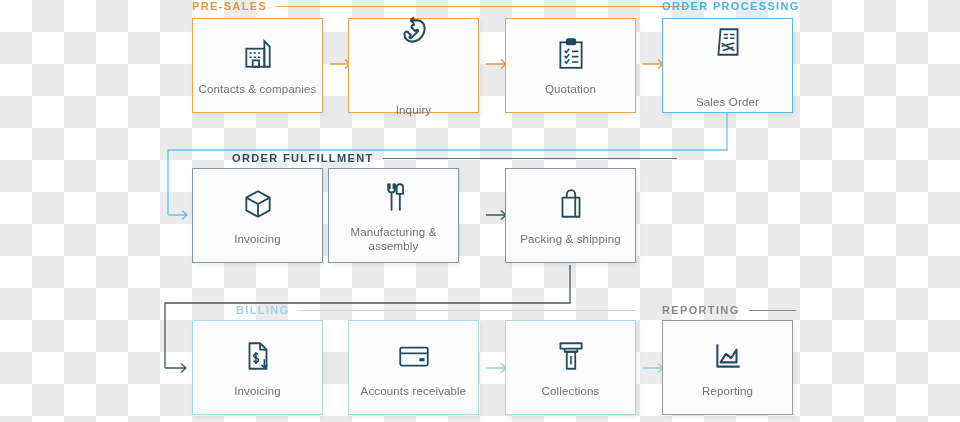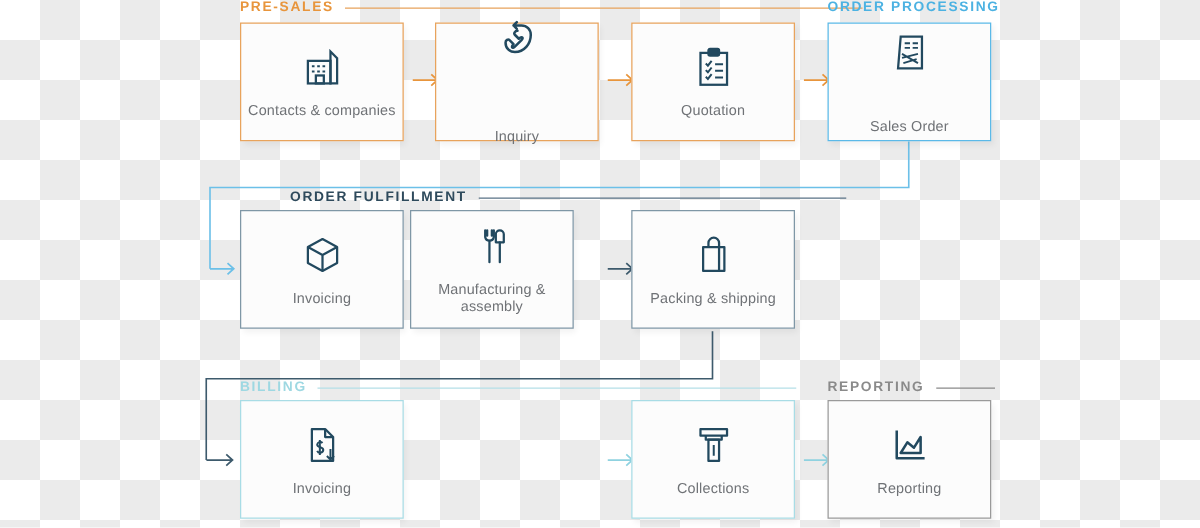--- a/index.html
+++ b/index.html
@@ -72,21 +72,21 @@
     <span class="sec-label" style="color:#4cb2e2;">ORDER PROCESSING</span>
     <span class="sec-rule" style="flex:1;background:#6cc0e8;"></span>
   </div>
 
   <div class="sec-head" style="left:192px;top:151px;width:445px;padding-left:40px;">
     <span class="sec-label" style="color:#2e4a5c;">ORDER FULFILLMENT</span>
     <span class="sec-rule" style="flex:1;background:#5a7386;"></span>
   </div>
 
   <div class="sec-head" style="left:192px;top:303px;width:445px;">
-    <span class="sec-label" style="color:#9ed8e2;">BILLING</span>
+    <span class="sec-label" style="color:#9ed8e2;padding-left:44px;">BILLING</span>
     <span class="sec-rule" style="flex:1;background:#b5e0e8;"></span>
   </div>
 
   <div class="sec-head" style="left:662px;top:303px;width:134px;">
     <span class="sec-label" style="color:#8a8a8a;">REPORTING</span>
     <span class="sec-rule" style="flex:1;background:#8a8a8a;"></span>
   </div>
 
   <div class="card b-orange" style="left:192px;top:18px;width:131px;height:95px;">
     <span class="ico">
@@ -216,20 +216,30 @@
         <path d="M7 4 H17 L23 10 V28 H7 Z"></path>
         <path d="M17 4 V10 H23"></path>
         <path d="M15 14.5 a2.3 2.3 0 0 0 -4 1.2 c0 2.6 4.6 1.4 4.6 4 a2.4 2.4 0 0 1 -4.6 .7" stroke-width="1.5"></path>
         <path d="M13 12.3 V23.5" stroke-width="1.5"></path>
         <path d="M21 19 V27 M18.3 24.3 L21 27 L23.7 24.3" stroke-width="1.5"></path>
       </svg>
     </span>
     <span class="lbl">Invoicing</span>
   </div>
 
+  <div class="card b-teal" style="left:348px;top:320px;width:131px;height:95px;">
+    <span class="ico">
+      <svg width="36" height="30" viewBox="0 0 34 28" fill="none" stroke="#22495f" stroke-width="1.7" stroke-linejoin="round">
+        <rect x="4" y="6" width="26" height="17" rx="1.5"></rect>
+        <path d="M4 11.5 H30" stroke-width="1.6"></path>
+        <rect x="22" y="16" width="5" height="3" fill="#22495f" stroke="none"></rect>
+      </svg>
+    </span>
+    <span class="lbl">Accounts receivable</span>
+  </div>
 
   <span class="arrow" style="left:486px;top:361px;">
     <svg width="28" height="14" viewBox="0 0 28 14">
         <path d="M0 7 H20 M15 2.5 L20 7 L15 11.5" stroke="#8fd2e0" stroke-width="1.4" fill="none"></path>
       </svg>
   </span>
 
   <div class="card b-teal" style="left:505px;top:320px;width:131px;height:95px;">
     <span class="ico">
       <svg width="32" height="34" viewBox="0 0 30 32" fill="none" stroke="#22495f" stroke-width="1.7" stroke-linejoin="round">

